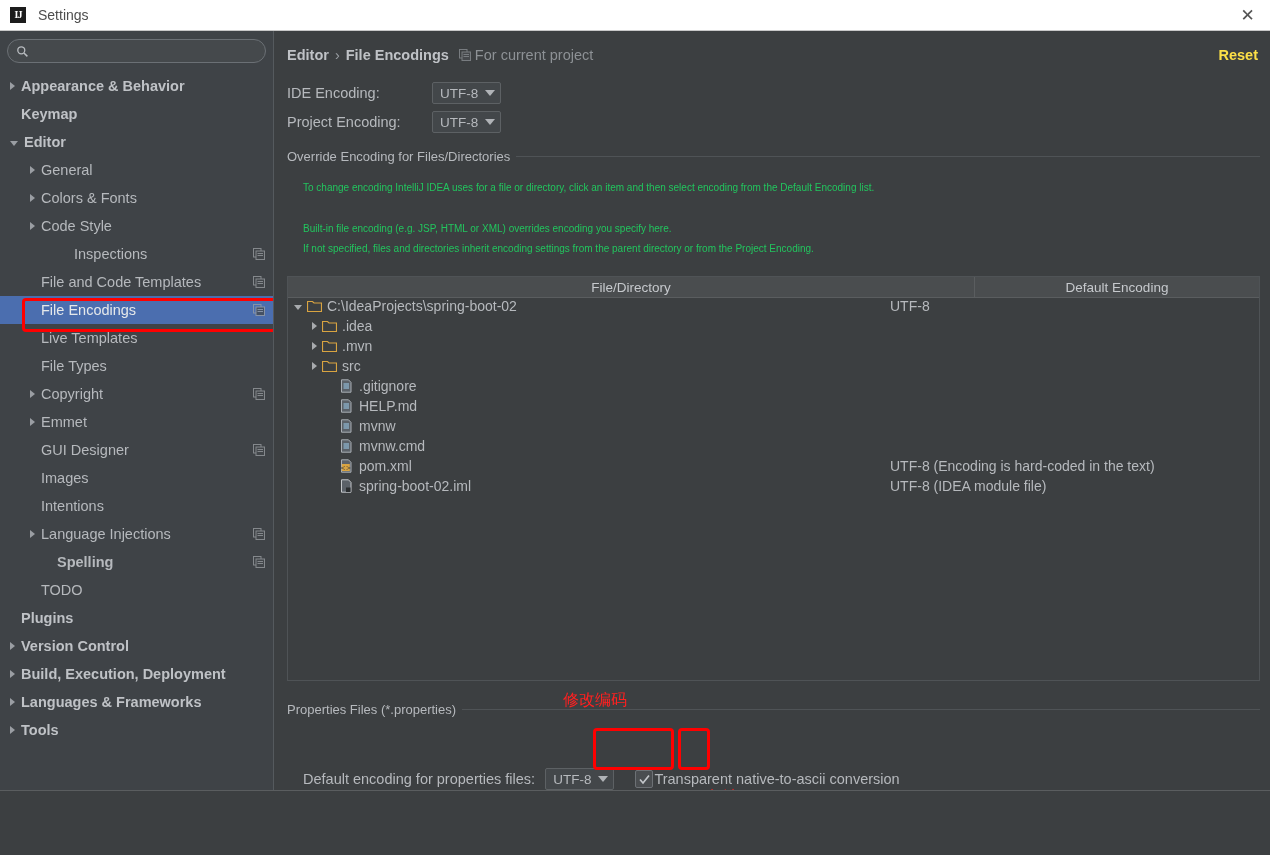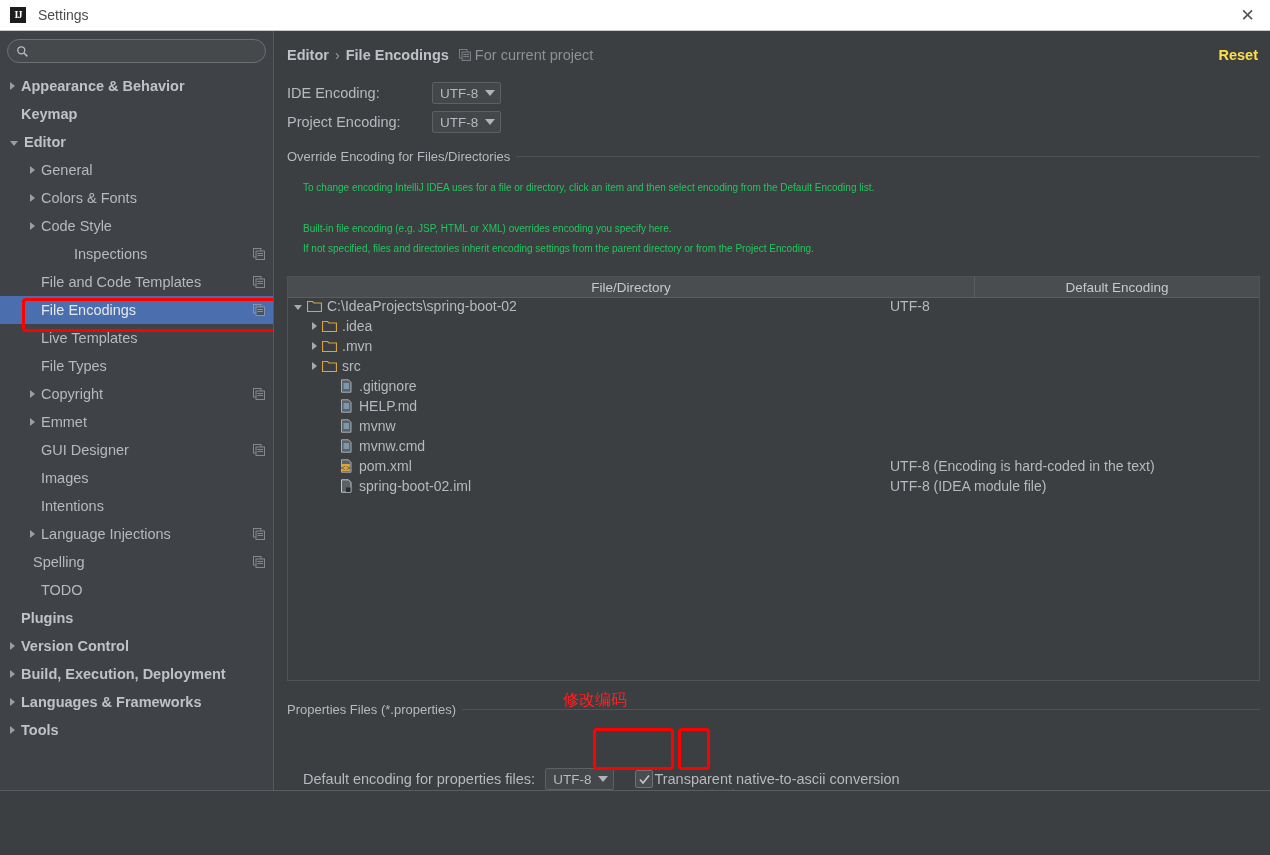--- a/index.html
+++ b/index.html
@@ -296,21 +296,21 @@
         <div class="tree-row" style="padding-left: 30px;">
           <span class="arrow"></span>
           <span class="tree-label">Language Injections</span>
           <svg class="copy-icon" viewBox="0 0 12 12">
             <rect x="0.5" y="0.5" width="7.5" height="8.5" fill="none" stroke="#9ca0a4"></rect>
             <rect x="3" y="3" width="8.5" height="8.5" fill="#44484b" stroke="#9ca0a4"></rect>
             <line x1="4.5" y1="5.5" x2="10" y2="5.5" stroke="#9ca0a4"></line>
             <line x1="4.5" y1="7.5" x2="10" y2="7.5" stroke="#9ca0a4"></line>
           </svg>
         </div>
-        <div class="tree-row" style="padding-left: 22px;">
+        <div class="tree-row" style="padding-left: 46px; font-weight: bold;">
           <span class="arrow-spacer"></span>
           <span class="tree-label">Spelling</span>
           <svg class="copy-icon" viewBox="0 0 12 12">
             <rect x="0.5" y="0.5" width="7.5" height="8.5" fill="none" stroke="#9ca0a4"></rect>
             <rect x="3" y="3" width="8.5" height="8.5" fill="#44484b" stroke="#9ca0a4"></rect>
             <line x1="4.5" y1="5.5" x2="10" y2="5.5" stroke="#9ca0a4"></line>
             <line x1="4.5" y1="7.5" x2="10" y2="7.5" stroke="#9ca0a4"></line>
           </svg>
         </div>
         <div class="tree-row" style="padding-left: 30px;">

